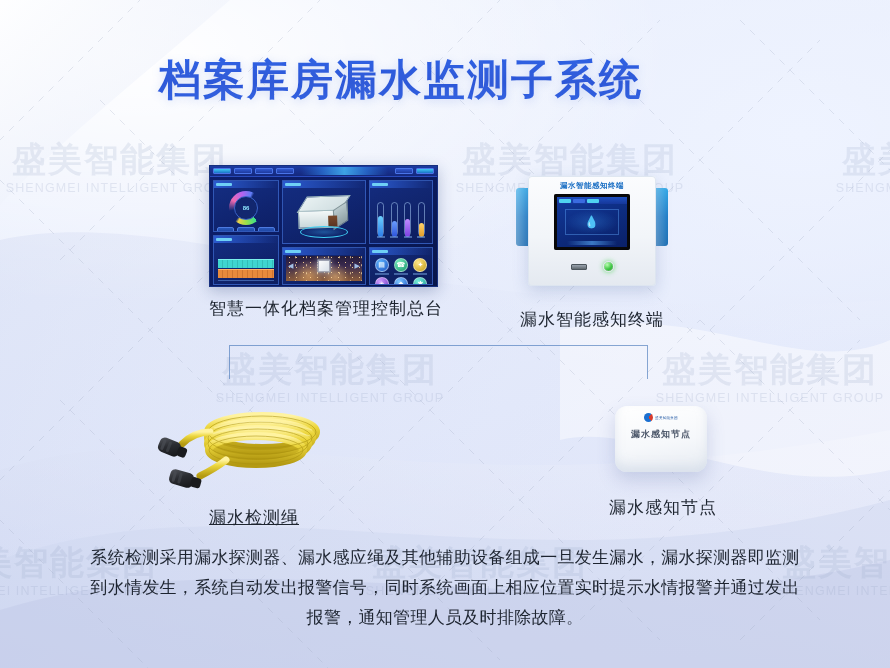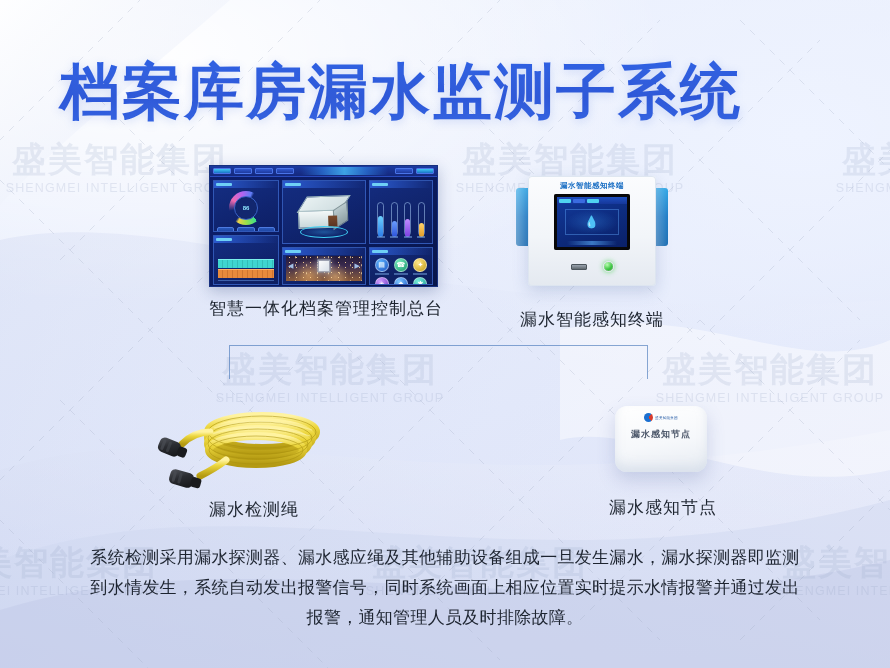--- a/index.html
+++ b/index.html
@@ -47,21 +47,21 @@
     font-size: 12.5px; letter-spacing: 1.1px; margin-top: 3px;
     color: rgba(150,163,196,0.22);
     font-family: "Liberation Sans", sans-serif;
   }
 
   
   .title {
     position: absolute; top: 52px; left: 0; width: 802px;
     text-align: center;
     font-family: "DejaVu Sans", "Liberation Sans", sans-serif;
-    font-size: 60px; font-weight: bold; letter-spacing: 2px;
+    font-size: 42px; font-weight: bold; letter-spacing: 2px;
     color: #2a5fe0;
     background: linear-gradient(180deg, #2f63e6 0%, #2a55d8 55%, #3466e6 100%);
     -webkit-background-clip: text; background-clip: text;
     -webkit-text-fill-color: transparent;
     text-shadow: 0 2px 10px rgba(80,120,220,0.22);
     z-index: 6;
   }
 
   
   .product { position: absolute; z-index: 5; text-align: center; }
@@ -664,21 +664,21 @@
         </g>
 
         <g transform="translate(18,70) rotate(16)">
           <rect x="0" y="0" width="24" height="15" rx="5" fill="url(#conng)"></rect>
           <rect x="22" y="2.5" width="10" height="10" rx="3" fill="#1a1b1e"></rect>
           <rect x="3" y="2" width="3" height="11" rx="1.5" fill="#4a4d54" opacity=".7"></rect>
           <rect x="9" y="2" width="3" height="11" rx="1.5" fill="#4a4d54" opacity=".5"></rect>
         </g>
       </svg>
     </div>
-    <div class="caption" style="margin-top:0;">漏水检测绳</div>
+    <div class="caption" style="margin-top:8px;text-decoration:underline;">漏水检测绳</div>
   </div>
 
   <div class="product" style="left:601px; top:400px;">
     <div class="node">
       <div class="node-cube">
         <div class="node-face">
           <div class="node-logo">
             <div class="node-logo-mark"></div>
             <div class="node-logo-txt">盛美智能集团</div>
           </div>

